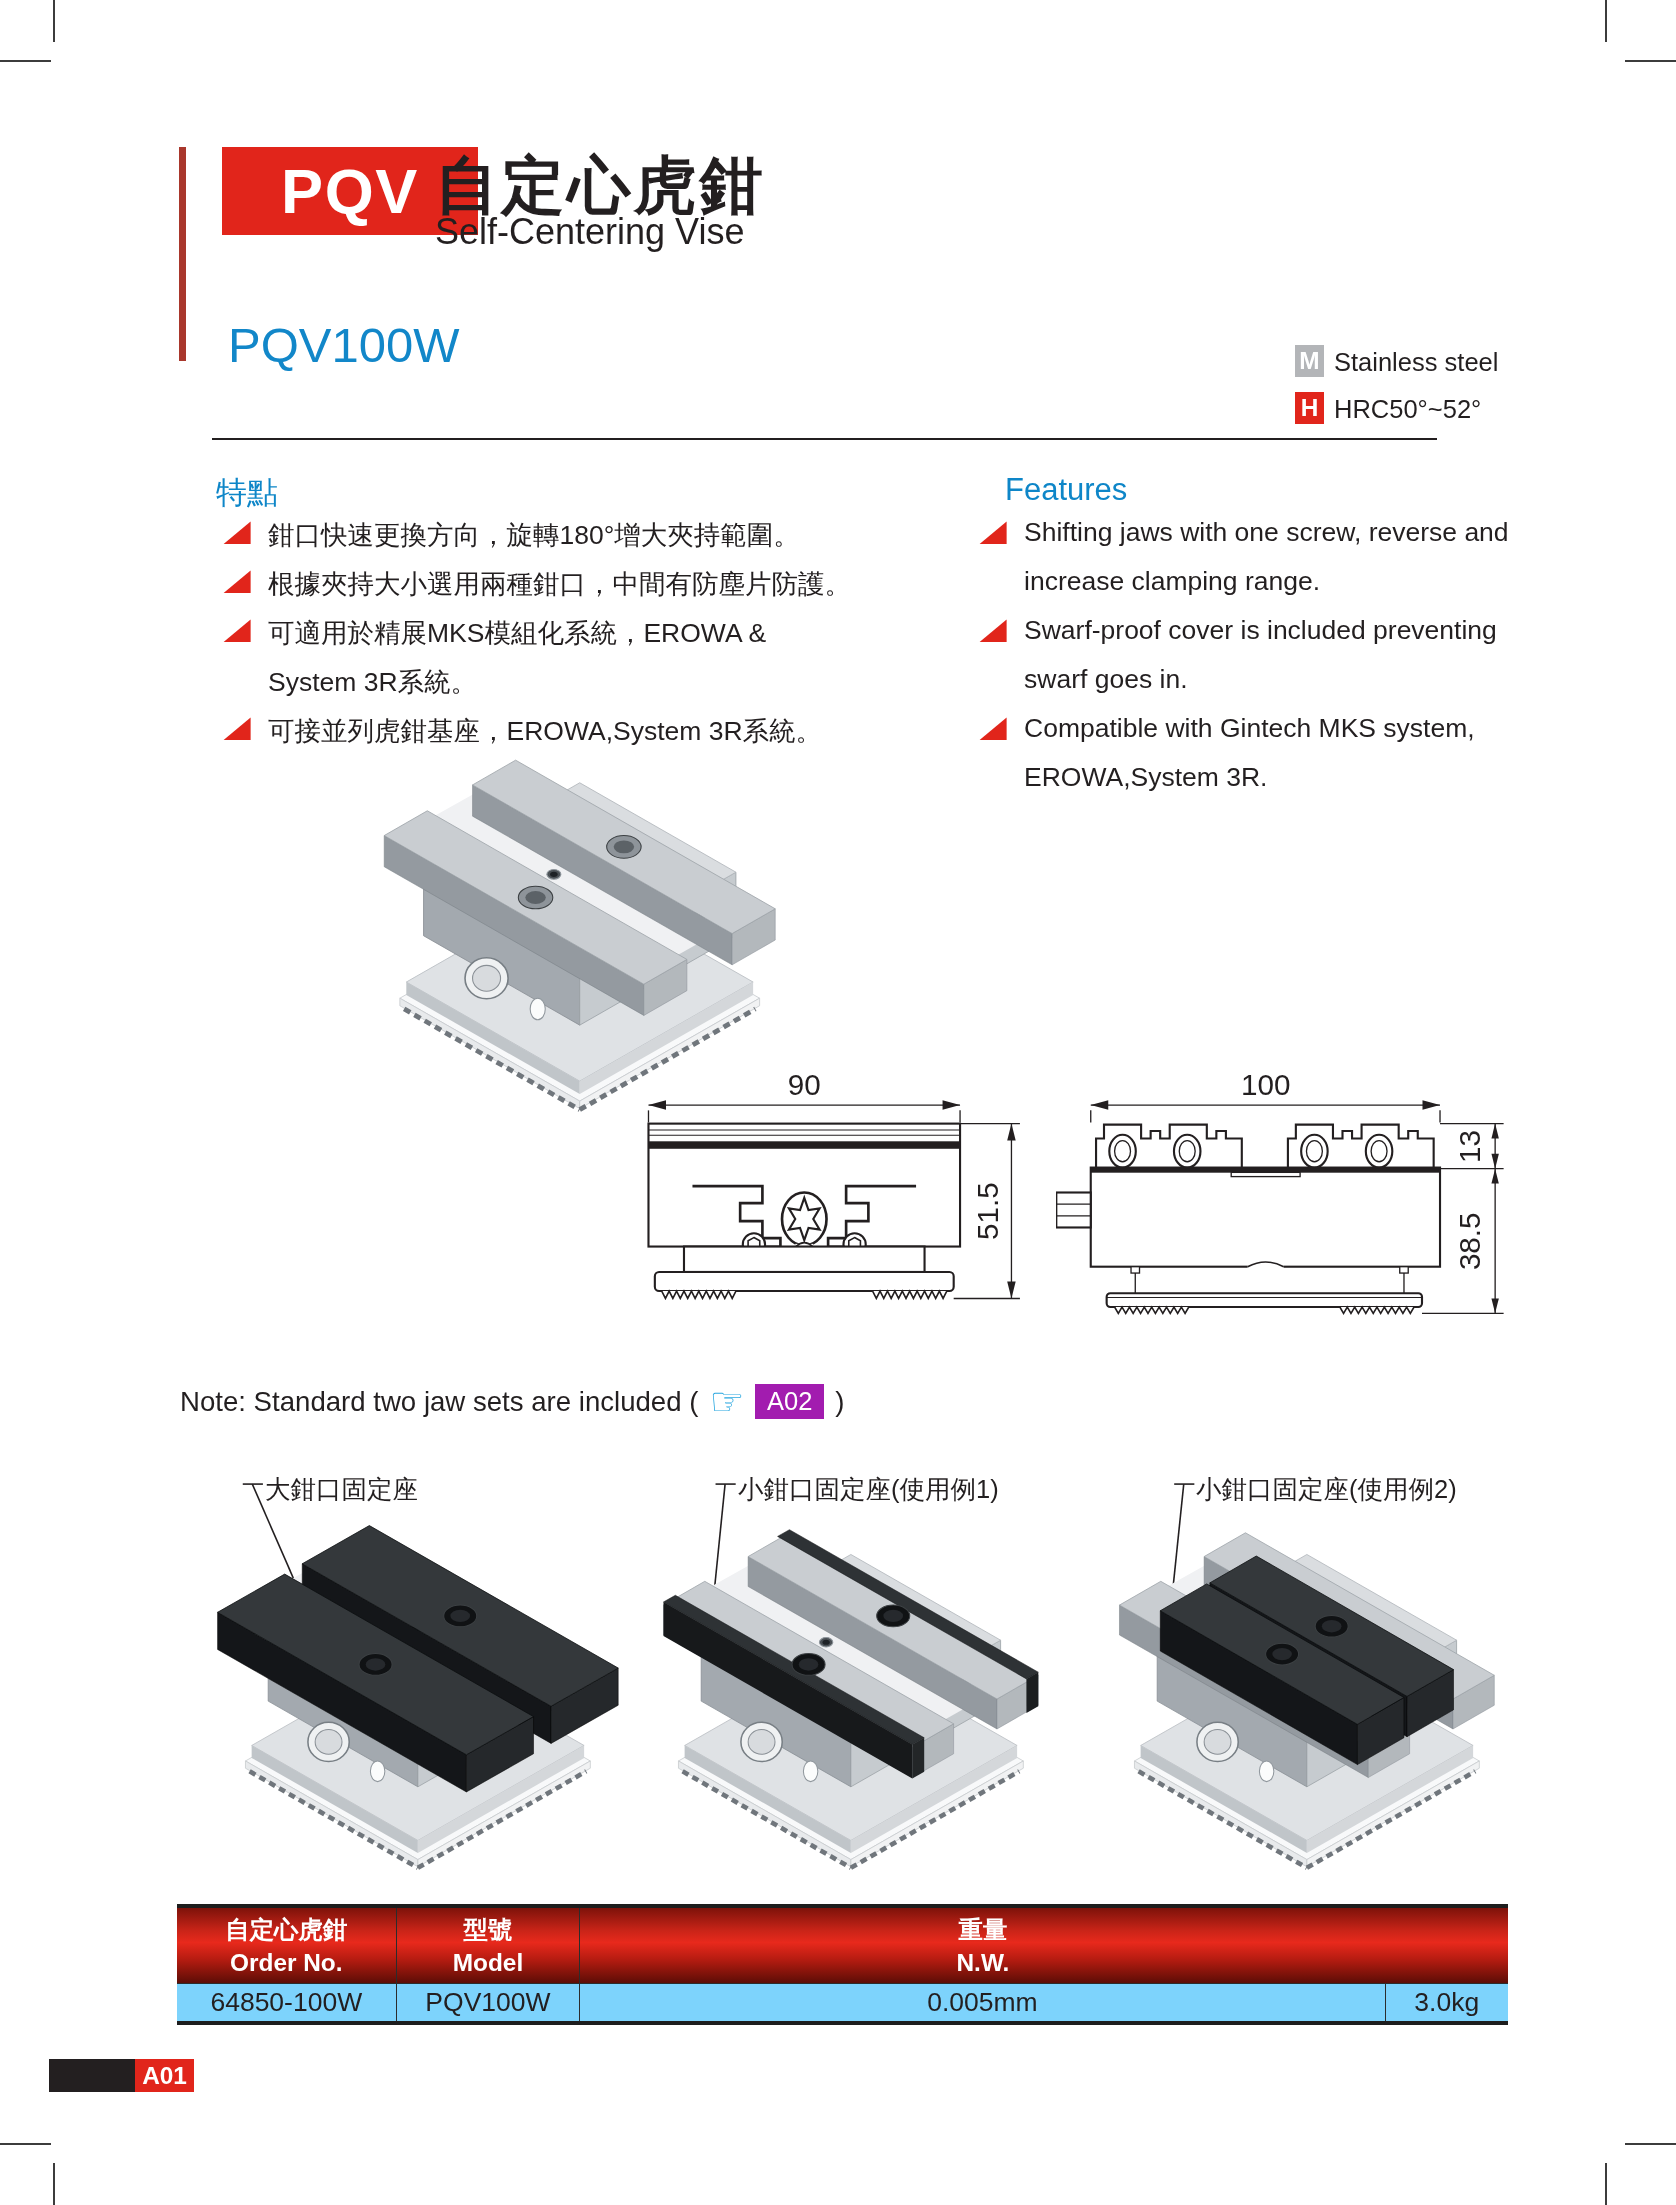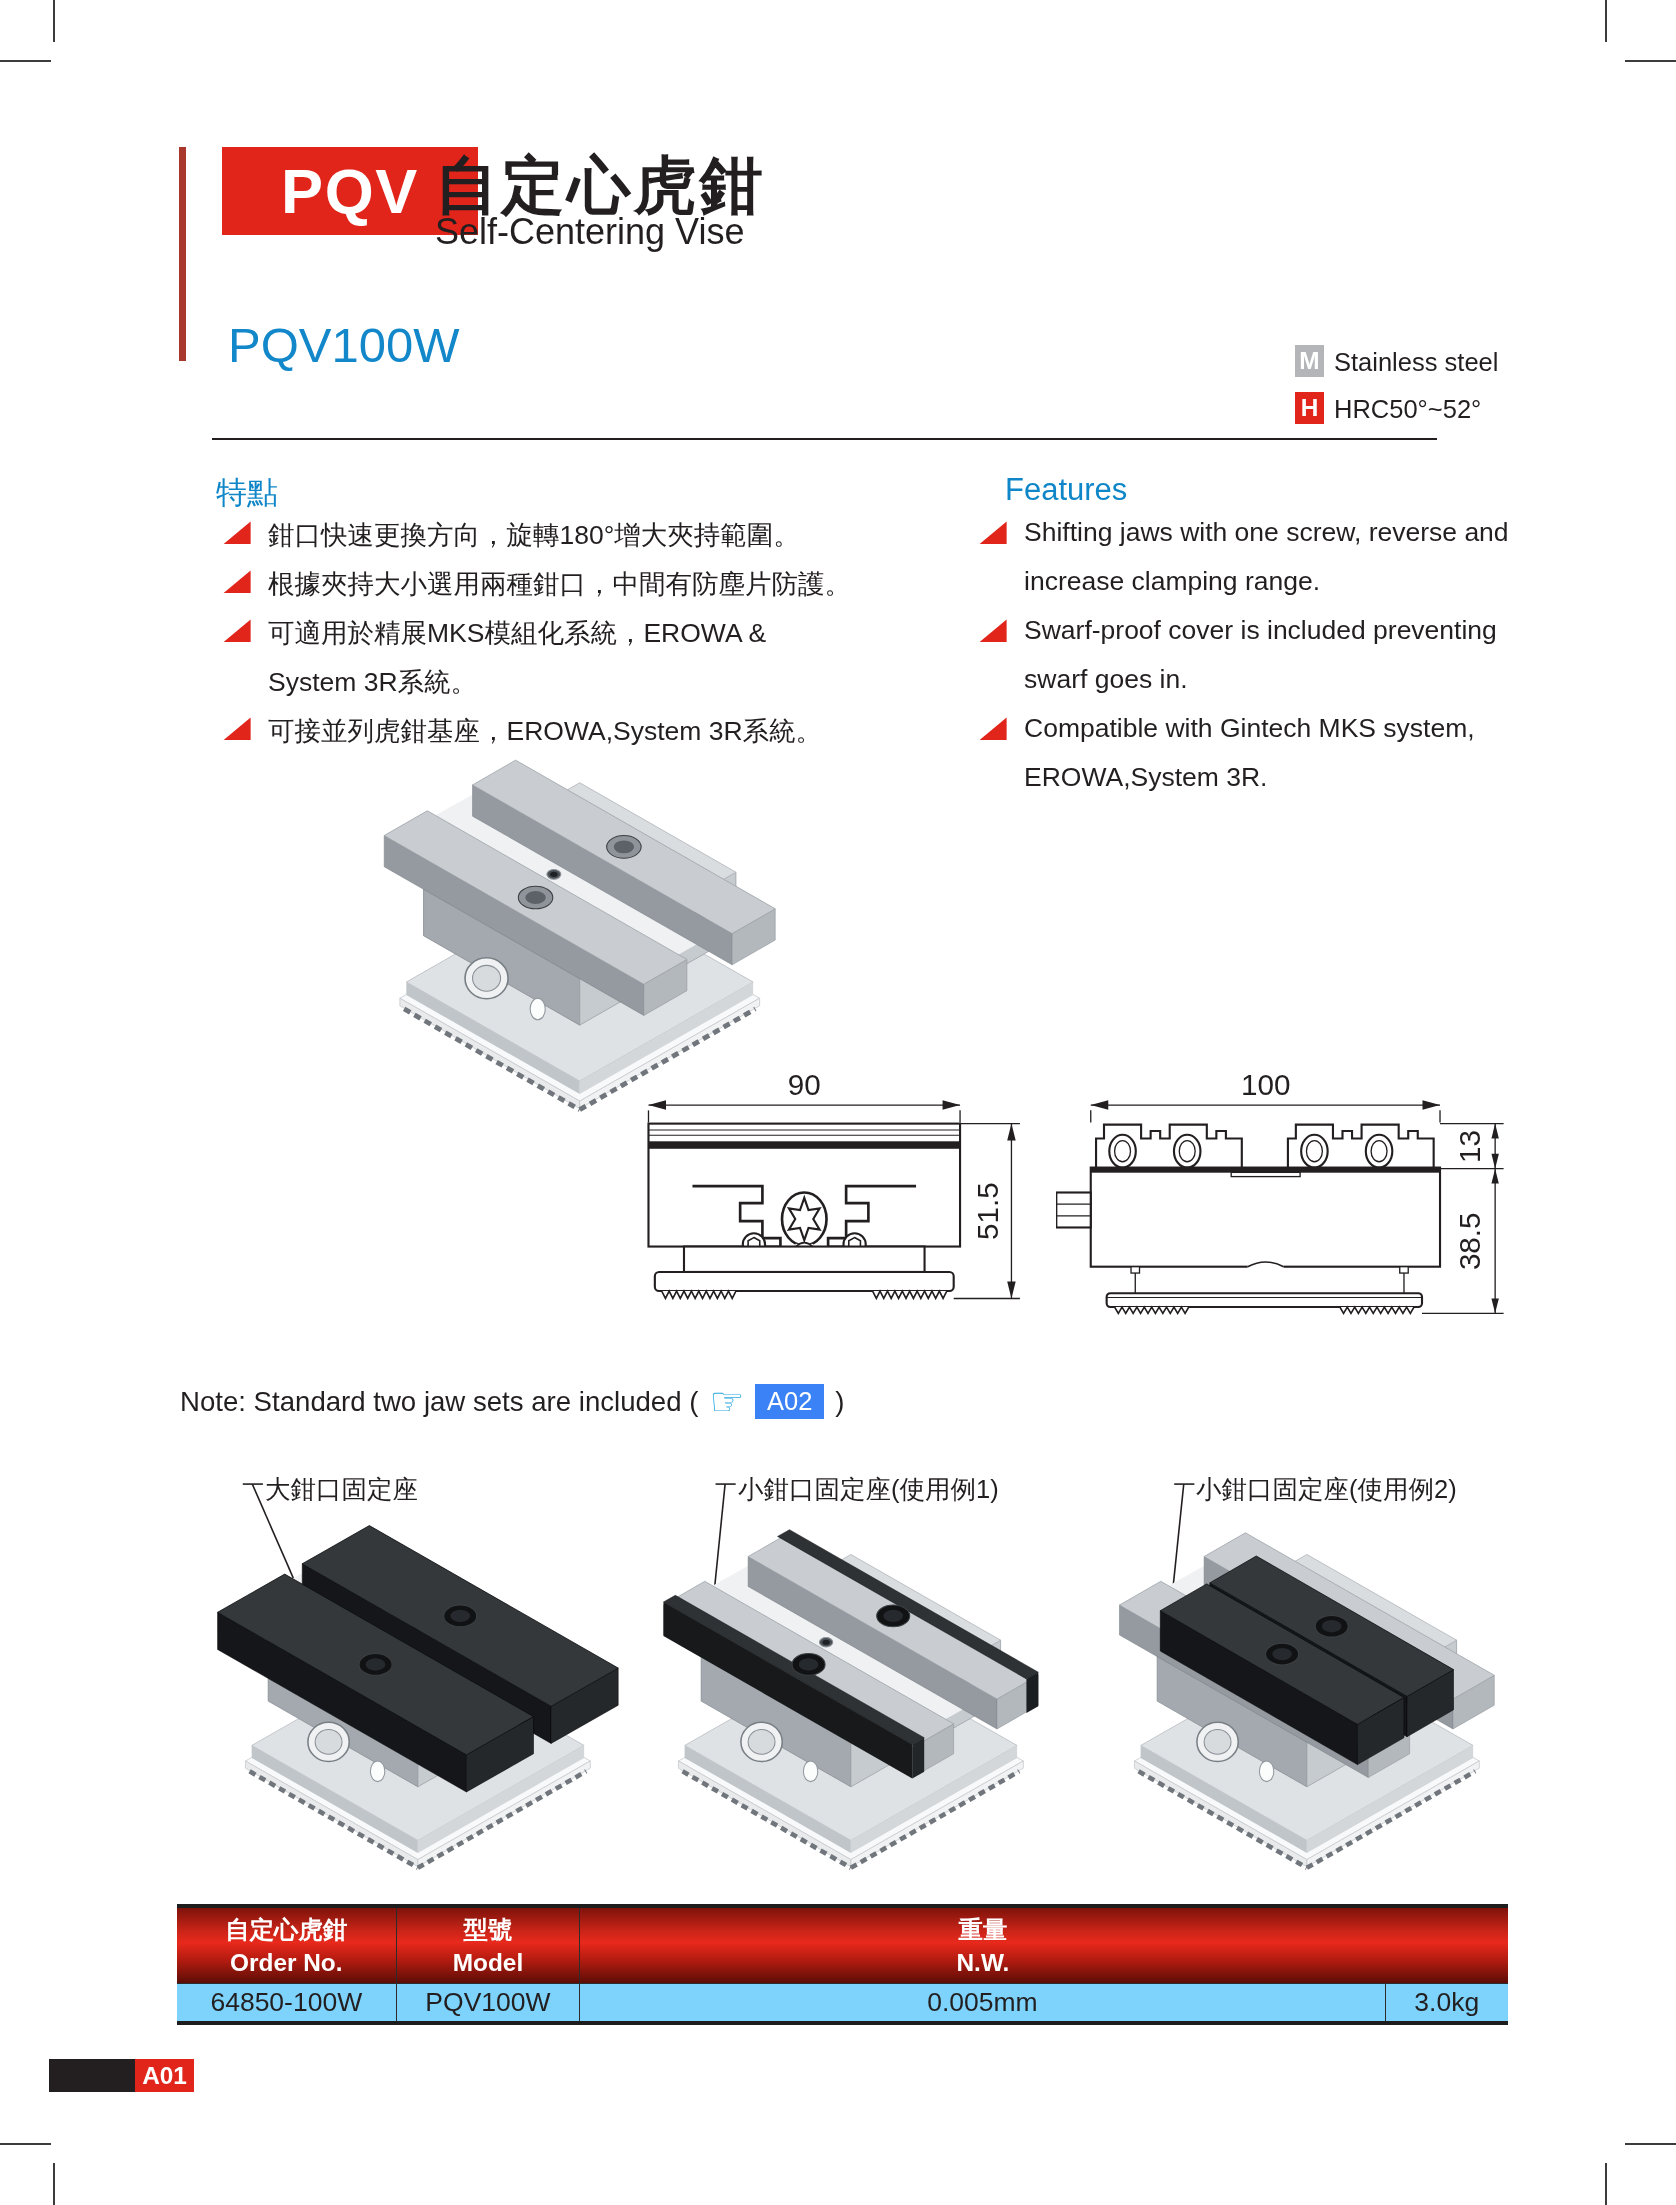--- a/index.html
+++ b/index.html
@@ -26,21 +26,21 @@
   .feat-col{position:absolute;top:514px;}
   .feat-row{position:relative;height:49px;}
   .tri{position:absolute;left:0;top:7.4px;width:27.6px;height:23px;background:#e1251b;
        clip-path:polygon(100% 0,100% 100%,0 100%);}
   .feat-text{position:absolute;left:45px;top:3.2px;font-size:26.5px;white-space:nowrap;}
   .feat-text.cont{left:45px;}
   
   .note-zh{position:absolute;left:180px;top:1333px;font-size:27.6px;}
   .note-en{position:absolute;left:180px;top:1384px;font-size:27.6px;display:flex;align-items:center;gap:11px;}
   .finger{color:#2ba8e0;font-size:39px;line-height:32px;}
-  .a02{background:#3b82f6;color:#fff;font-size:25.5px;padding:3.2px 11.7px;}
+  .a02{background:#a21caf;color:#fff;font-size:25.5px;padding:3.2px 11.7px;}
   
   .gallery-item{position:absolute;width:419px;height:430px;}
   .gallery-label{position:absolute;top:21px;font-size:25.5px;white-space:nowrap;}
   .leader{position:absolute;left:0;top:0;width:419px;height:430px;pointer-events:none;}
   .vise-wrap{position:absolute;left:3.2px;top:64px;width:413px;height:366px;}
   .vise-wrap svg,.hero svg{width:100%;height:100%;}
   .hero{position:absolute;left:334px;top:744px;width:499px;height:377px;}
   
   .tech{position:absolute;top:1060px;}
   .tech text{font-size:56px;fill:#231f20;font-family:"Liberation Sans","DejaVu Sans",sans-serif;}

